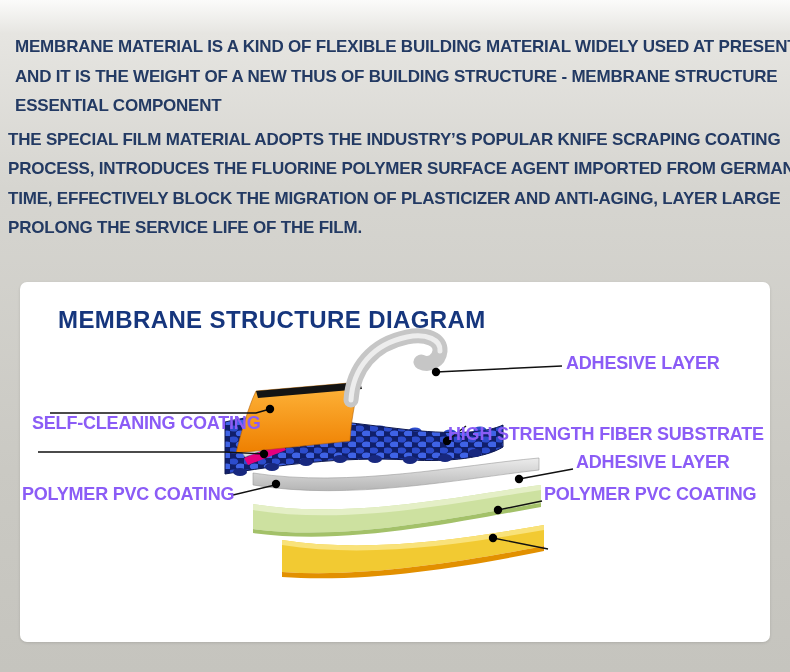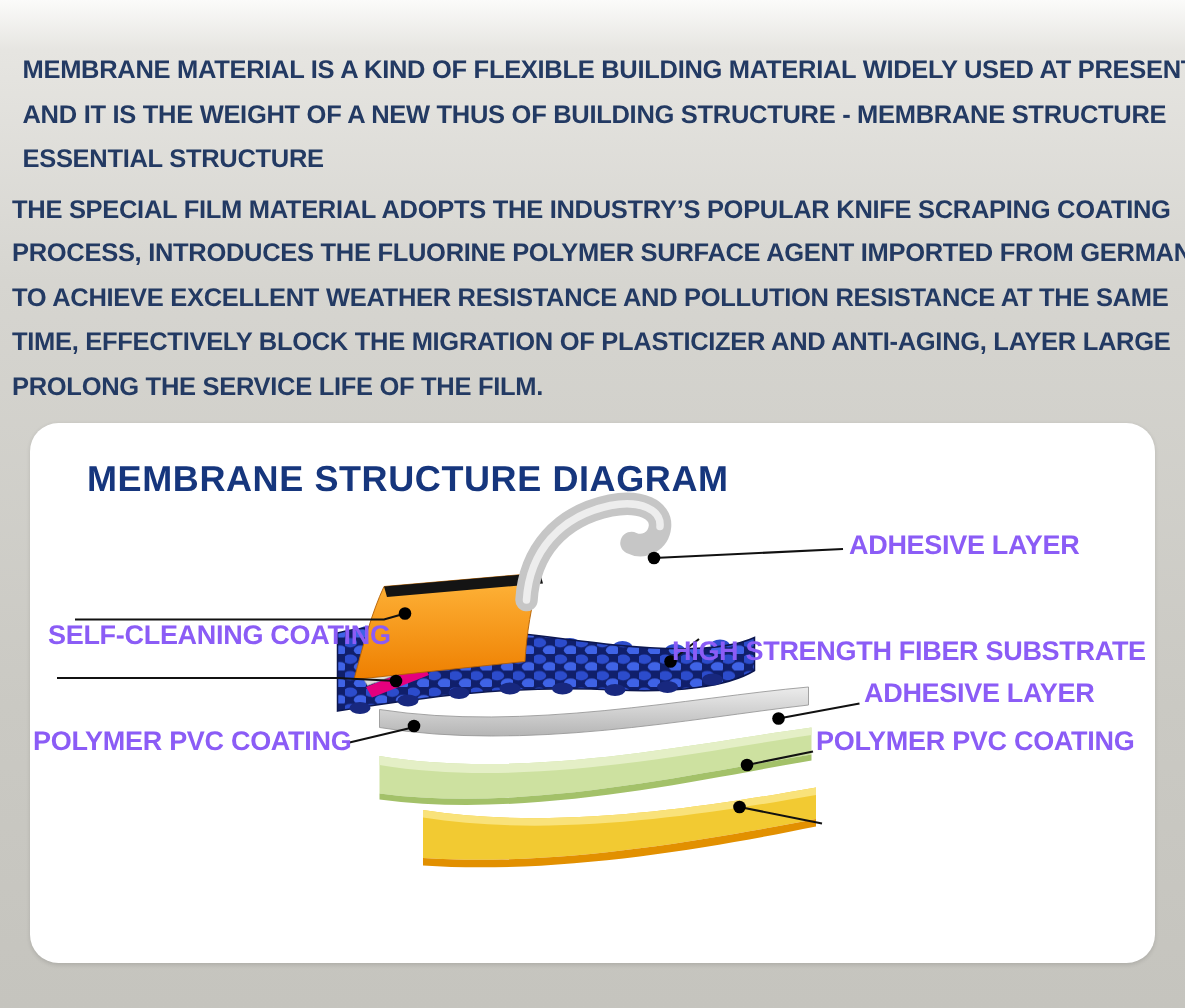--- a/index.html
+++ b/index.html
@@ -17,21 +17,21 @@
   .intro .line {
     font-size:17px; font-weight:700; color:#233a63;
     line-height:29.5px; white-space:nowrap; letter-spacing:-0.2px;
   }
   .intro .line.p1 { padding-left:7px; }
   .intro .line.p2-start { margin-top:4px; }
 
   
   .card {
     position:absolute; left:20px; top:282px; width:750px; height:360px;
-    background:#ffffff; border-radius:19px;
+    background:#ffffff; border-radius:7px;
     box-shadow:0 1px 3px rgba(0,0,0,0.12);
   }
   .card .title {
     position:absolute; left:38px; top:24px;
     font-size:24px; font-weight:700; color:#16367d; letter-spacing:0.4px;
     white-space:nowrap;
   }
   .illus { position:absolute; left:0; top:0; }
 
   .lbl {
@@ -48,24 +48,23 @@
   .lbl-oxide           { left:529px; top:254px; }
 </style>
 </head>
 <body>
 
 <div class="page">
 
   <div class="intro">
     <div class="line p1">MEMBRANE MATERIAL IS A KIND OF FLEXIBLE BUILDING MATERIAL WIDELY USED AT PRESENT,</div>
     <div class="line p1">AND IT IS THE WEIGHT OF A NEW THUS OF BUILDING STRUCTURE - MEMBRANE STRUCTURE</div>
-    <div class="line p1">ESSENTIAL STRUCTURE</div>
+    <div class="line p1">ESSENTIAL COMPONENT</div>
     <div class="line p2-start">THE SPECIAL FILM MATERIAL ADOPTS THE INDUSTRY’S POPULAR KNIFE SCRAPING COATING</div>
     <div class="line">PROCESS, INTRODUCES THE FLUORINE POLYMER SURFACE AGENT IMPORTED FROM GERMANY, IN</div>
-    <div class="line">TO ACHIEVE EXCELLENT WEATHER RESISTANCE AND POLLUTION RESISTANCE AT THE SAME</div>
     <div class="line">TIME, EFFECTIVELY BLOCK THE MIGRATION OF PLASTICIZER AND ANTI-AGING, LAYER LARGE</div>
     <div class="line">PROLONG THE SERVICE LIFE OF THE FILM.</div>
   </div>
 
   <div class="card">
 
     <div class="title">MEMBRANE STRUCTURE DIAGRAM</div>
 
     <svg class="illus" width="750" height="360" viewBox="0 0 750 360" xmlns="http://www.w3.org/2000/svg">
       <defs>

